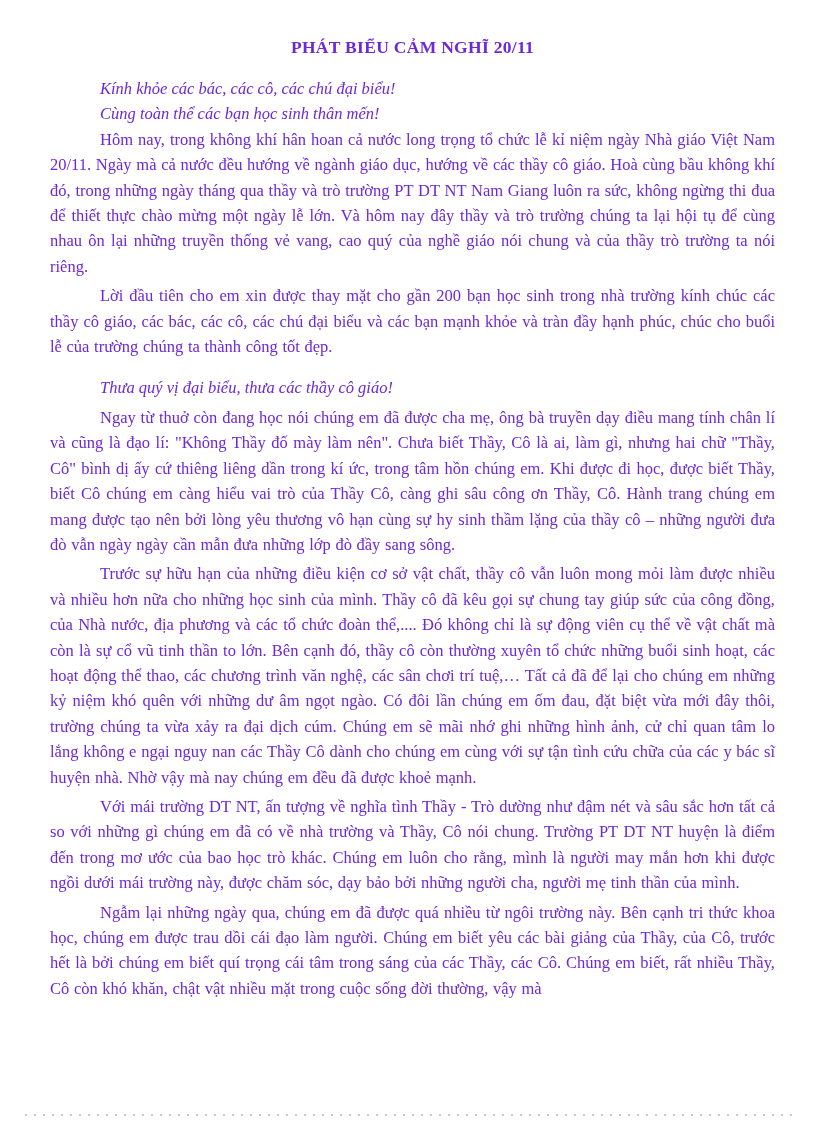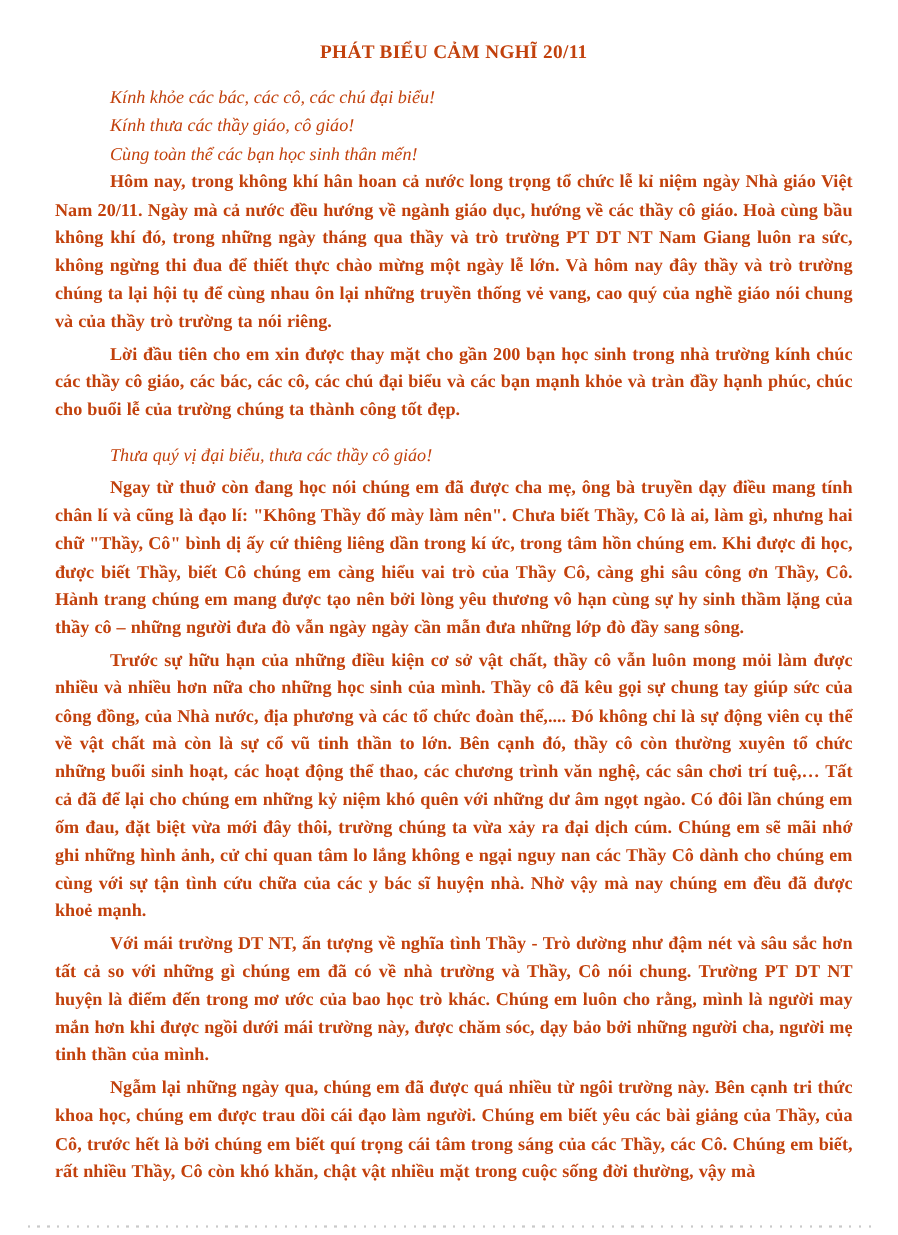--- a/index.html
+++ b/index.html
@@ -10,42 +10,41 @@
   .page {
     position: relative;
     width: 816px;
     height: 1123px;
     background: #ffffff;
     box-sizing: border-box;
     padding: 30px 41px 0 50px;
     font-family: "Liberation Serif", "DejaVu Serif", serif;
     font-size: 16.5px;
     line-height: 25.4px;
-    color: #c2410c;
+    color: #6d28d9;
     overflow: hidden;
   }
   .doc-title {
     font-size: 17.5px;
     font-weight: bold;
     text-align: center;
     margin: 6px 0 18px 0;
     line-height: 22px;
     letter-spacing: 0.3px;
   }
   .greeting {
     margin: 0;
     text-indent: 50px;
     font-style: italic;
   }
   .body-para {
     margin: 0 0 4px 0;
     text-indent: 50px;
     text-align: justify;
     word-spacing: 0.5px;
-    font-weight: bold;
   }
   .salutation {
     margin: 16px 0 4px 0;
     text-indent: 50px;
     font-style: italic;
   }
   .page-break-dots {
     position: absolute;
     left: 25px;
     right: 22px;
@@ -56,21 +55,20 @@
 </style>
 </head>
 <body>
 
 <div class="page">
 
   <h1 class="doc-title">PHÁT BIỂU CẢM NGHĨ 20/11</h1>
 
   <p class="greeting">Kính khỏe các bác, các cô, các chú đại biểu!</p>
 
-  <p class="greeting">Kính thưa các thầy giáo, cô giáo!</p>
 
   <p class="greeting">Cùng toàn thể các bạn học sinh thân mến!</p>
 
   <p class="body-para">Hôm nay, trong không khí hân hoan cả nước long trọng tổ chức lễ kỉ niệm ngày Nhà giáo Việt Nam 20/11. Ngày mà cả nước đều hướng về ngành giáo dục, hướng về các thầy cô giáo. Hoà cùng bầu không khí đó, trong những ngày tháng qua thầy và trò trường PT DT NT Nam Giang luôn ra sức, không ngừng thi đua để thiết thực chào mừng một ngày lễ lớn. Và hôm nay đây thầy và trò trường chúng ta lại hội tụ để cùng nhau ôn lại những truyền thống vẻ vang,  cao quý của nghề giáo nói chung và của thầy trò trường ta nói riêng.</p>
 
   <p class="body-para">Lời đầu tiên cho em xin được thay mặt cho gần 200 bạn học sinh trong nhà trường kính chúc các thầy cô giáo, các bác, các cô, các chú đại biểu và các bạn mạnh khỏe và tràn đầy hạnh phúc, chúc cho buổi lễ của trường chúng ta thành công tốt đẹp.</p>
 
   <p class="salutation">Thưa quý vị đại biểu, thưa các thầy cô giáo!</p>
 
   <p class="body-para">Ngay từ thuở còn đang học nói chúng em đã được cha mẹ, ông bà truyền dạy điều mang tính chân lí và cũng là đạo lí: "Không Thầy đố mày làm nên". Chưa biết Thầy, Cô là ai, làm gì, nhưng hai chữ "Thầy,  Cô" bình dị ấy cứ thiêng liêng dần trong kí ức, trong tâm hồn chúng em. Khi được đi học, được biết Thầy, biết Cô chúng em càng hiểu vai trò của Thầy Cô, càng ghi sâu công ơn Thầy, Cô. Hành trang chúng em mang được tạo nên bởi lòng yêu thương vô hạn cùng sự hy sinh thầm lặng của thầy cô – những người đưa đò vẫn ngày ngày cần mẫn đưa những lớp đò đầy sang sông.</p>

